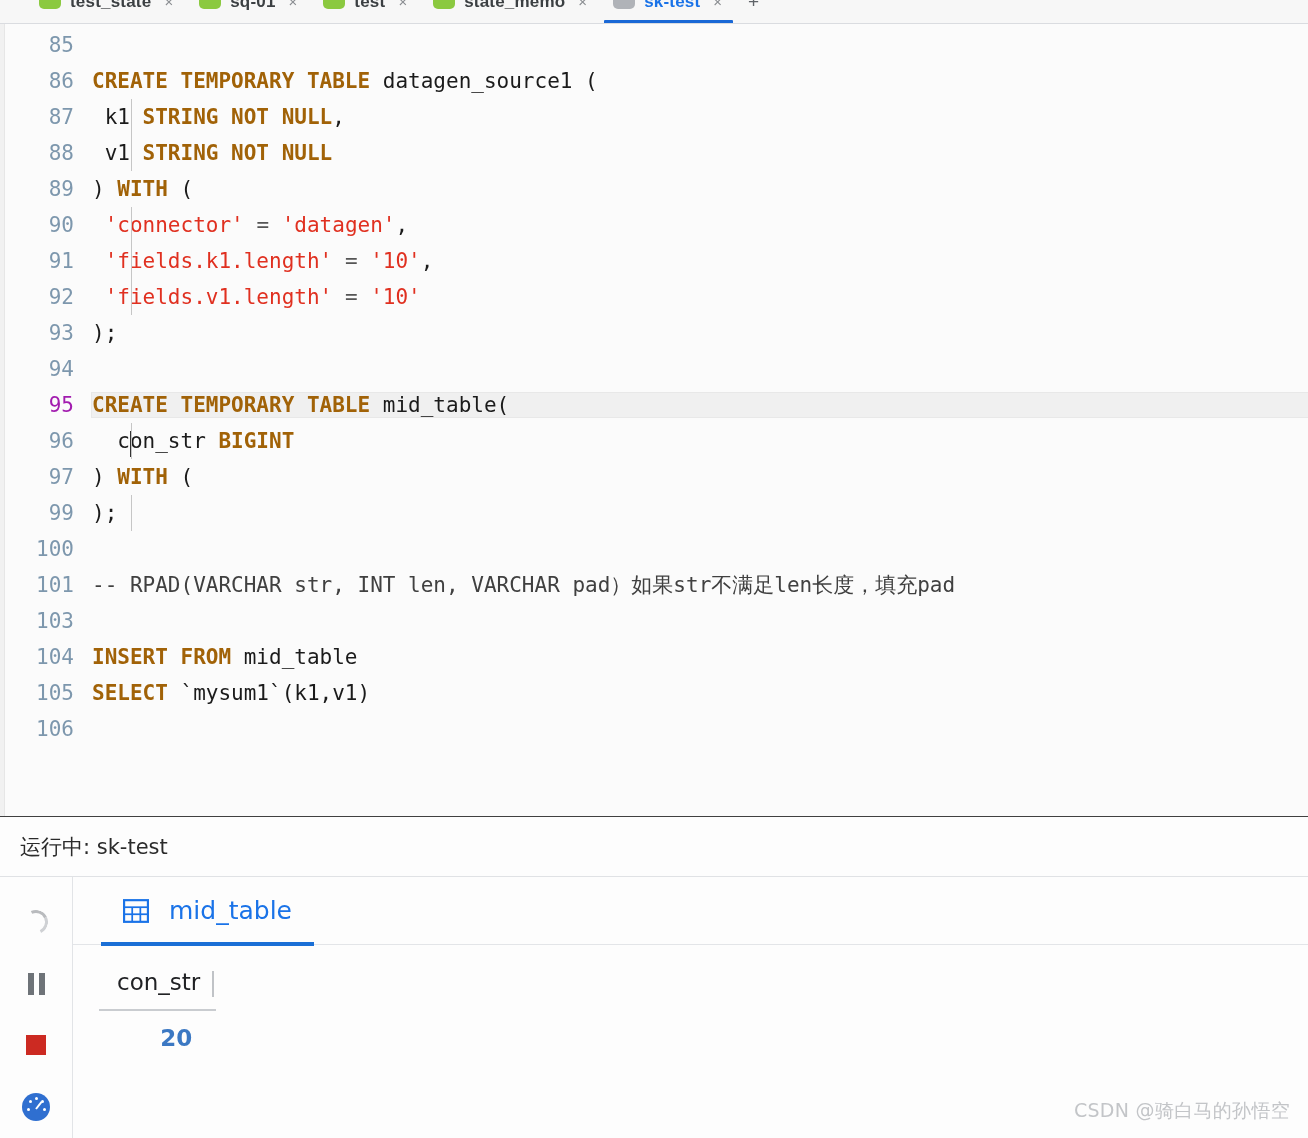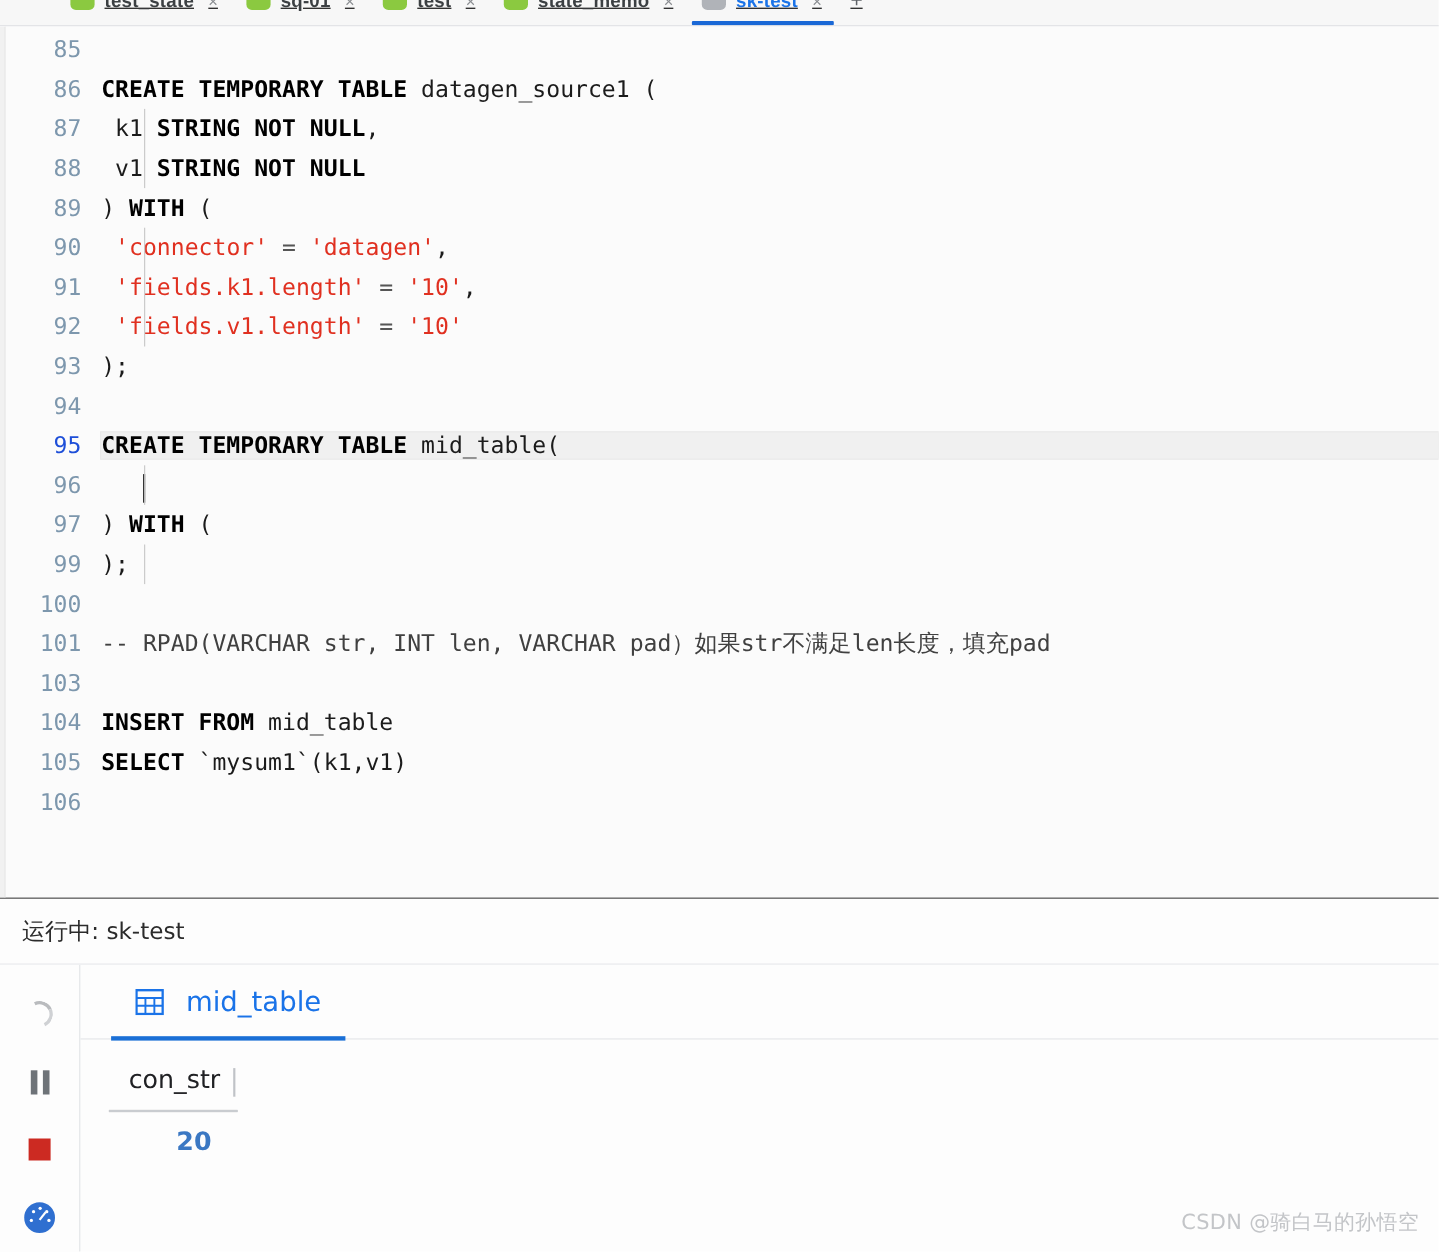--- a/index.html
+++ b/index.html
@@ -21,24 +21,23 @@
   }
 
   
   .tabbar {
     position: relative;
     height: 24px;
     min-height: 24px;
     background: #f7f7f7;
     border-bottom: 1px solid #dadce0;
     display: flex;
-    align-items: flex-end;
-    padding-left: 52px;
-    overflow: hidden;
-    text-decoration: underline;
+    align-items: center;
+    padding-left: 27px;
+    overflow: hidden;
   }
   .tab {
     position: relative;
     height: 44px;
     margin-top: -20px;
     display: flex;
     align-items: center;
     gap: 9px;
     padding: 0 14px 0 12px;
     font-size: 17px;
@@ -104,38 +103,38 @@
   .cline .gutter {
     width: 92px;
     min-width: 92px;
     text-align: right;
     padding-right: 18px;
     color: #7d97ad;
     font-family: "DejaVu Sans Mono", "Liberation Mono", monospace;
     font-size: 21px;
     user-select: none;
   }
-  .cline.current .gutter { color: #1d4ed8; }
+  .cline.current .gutter { color: #a21caf; }
   .cline.current .code-text {
     background: #f0f0f0;
     box-shadow: 0 0 0 1px #e8e8e8;
   }
   .code-text {
     flex: 1 1 auto;
     padding-left: 0px;
     color: #1b1b1b;
     position: relative;
   }
   .guide {
     position: absolute;
     width: 1px;
     background: #c6c6c6;
     left: 130px;
   }
-  .kw   { color: #000000; font-weight: 700; }
+  .kw   { color: #a16207; font-weight: 700; }
   .str  { color: #e03020; }
   .cmt  { color: #404040; }
   .op   { color: #555555; }
   .idf  { color: #1b1b1b; }
   .cursor {
     display: inline-block;
     width: 2px; height: 26px;
     background: #333;
     vertical-align: -6px;
     margin: 0 -1px;
@@ -343,21 +342,21 @@
         <div class="cline"><span class="gutter">86</span><span class="code-text"><span class="kw">CREATE TEMPORARY TABLE </span><span class="idf">datagen_source1 (</span></span></div>
         <div class="cline"><span class="gutter">87</span><span class="code-text"><span class="idf"> k1 </span><span class="kw">STRING NOT NULL</span><span class="idf">,</span></span></div>
         <div class="cline"><span class="gutter">88</span><span class="code-text"><span class="idf"> v1 </span><span class="kw">STRING NOT NULL</span></span></div>
         <div class="cline"><span class="gutter">89</span><span class="code-text"><span class="idf">) </span><span class="kw">WITH</span><span class="idf"> (</span></span></div>
         <div class="cline"><span class="gutter">90</span><span class="code-text"><span class="idf"> </span><span class="str">'connector'</span><span class="op"> = </span><span class="str">'datagen'</span><span class="idf">,</span></span></div>
         <div class="cline"><span class="gutter">91</span><span class="code-text"><span class="idf"> </span><span class="str">'fields.k1.length'</span><span class="op"> = </span><span class="str">'10'</span><span class="idf">,</span></span></div>
         <div class="cline"><span class="gutter">92</span><span class="code-text"><span class="idf"> </span><span class="str">'fields.v1.length'</span><span class="op"> = </span><span class="str">'10'</span></span></div>
         <div class="cline"><span class="gutter">93</span><span class="code-text"><span class="idf">);</span></span></div>
         <div class="cline"><span class="gutter">94</span><span class="code-text"></span></div>
         <div class="cline current"><span class="gutter">95</span><span class="code-text"><span class="kw">CREATE TEMPORARY TABLE </span><span class="idf">mid_table(</span></span></div>
-        <div class="cline" style="position: relative;"><span class="gutter">96</span><span class="cursor" style="position: absolute; left: 131px; top: 8px;"></span></div>
+        <div class="cline" style="position: relative;"><span class="gutter">96</span><span class="code-text"><span class="idf">  con_str </span><span class="kw">BIGINT</span></span><span class="cursor" style="position: absolute; left: 131px; top: 8px;"></span></div>
         <div class="cline"><span class="gutter">97</span><span class="code-text"><span class="idf">) </span><span class="kw">WITH</span><span class="idf"> (</span></span></div>
         <div class="cline"><span class="gutter">99</span><span class="code-text"><span class="idf">);</span></span></div>
         <div class="cline"><span class="gutter">100</span><span class="code-text"></span></div>
         <div class="cline"><span class="gutter">101</span><span class="code-text"><span class="cmt">-- RPAD(VARCHAR str, INT len, VARCHAR pad）如果str不满足len长度，填充pad</span></span></div>
         <div class="cline"><span class="gutter">103</span><span class="code-text"></span></div>
         <div class="cline"><span class="gutter">104</span><span class="code-text"><span class="kw">INSERT FROM </span><span class="idf">mid_table</span></span></div>
         <div class="cline"><span class="gutter">105</span><span class="code-text"><span class="kw">SELECT</span><span class="idf"> `mysum1`(k1,v1)</span></span></div>
         <div class="cline"><span class="gutter">106</span></div>
         <div class="guide" style="left: 131px; top: 75px; height: 72px;"></div>
         <div class="guide" style="left: 131px; top: 183px; height: 108px;"></div>

